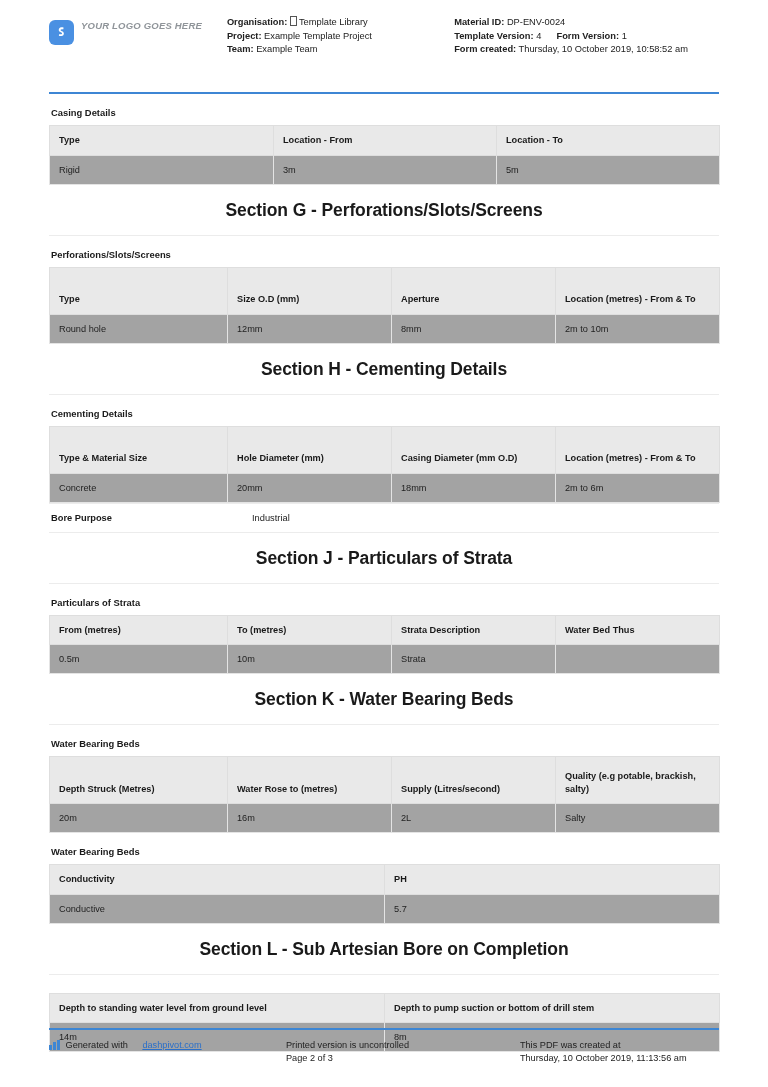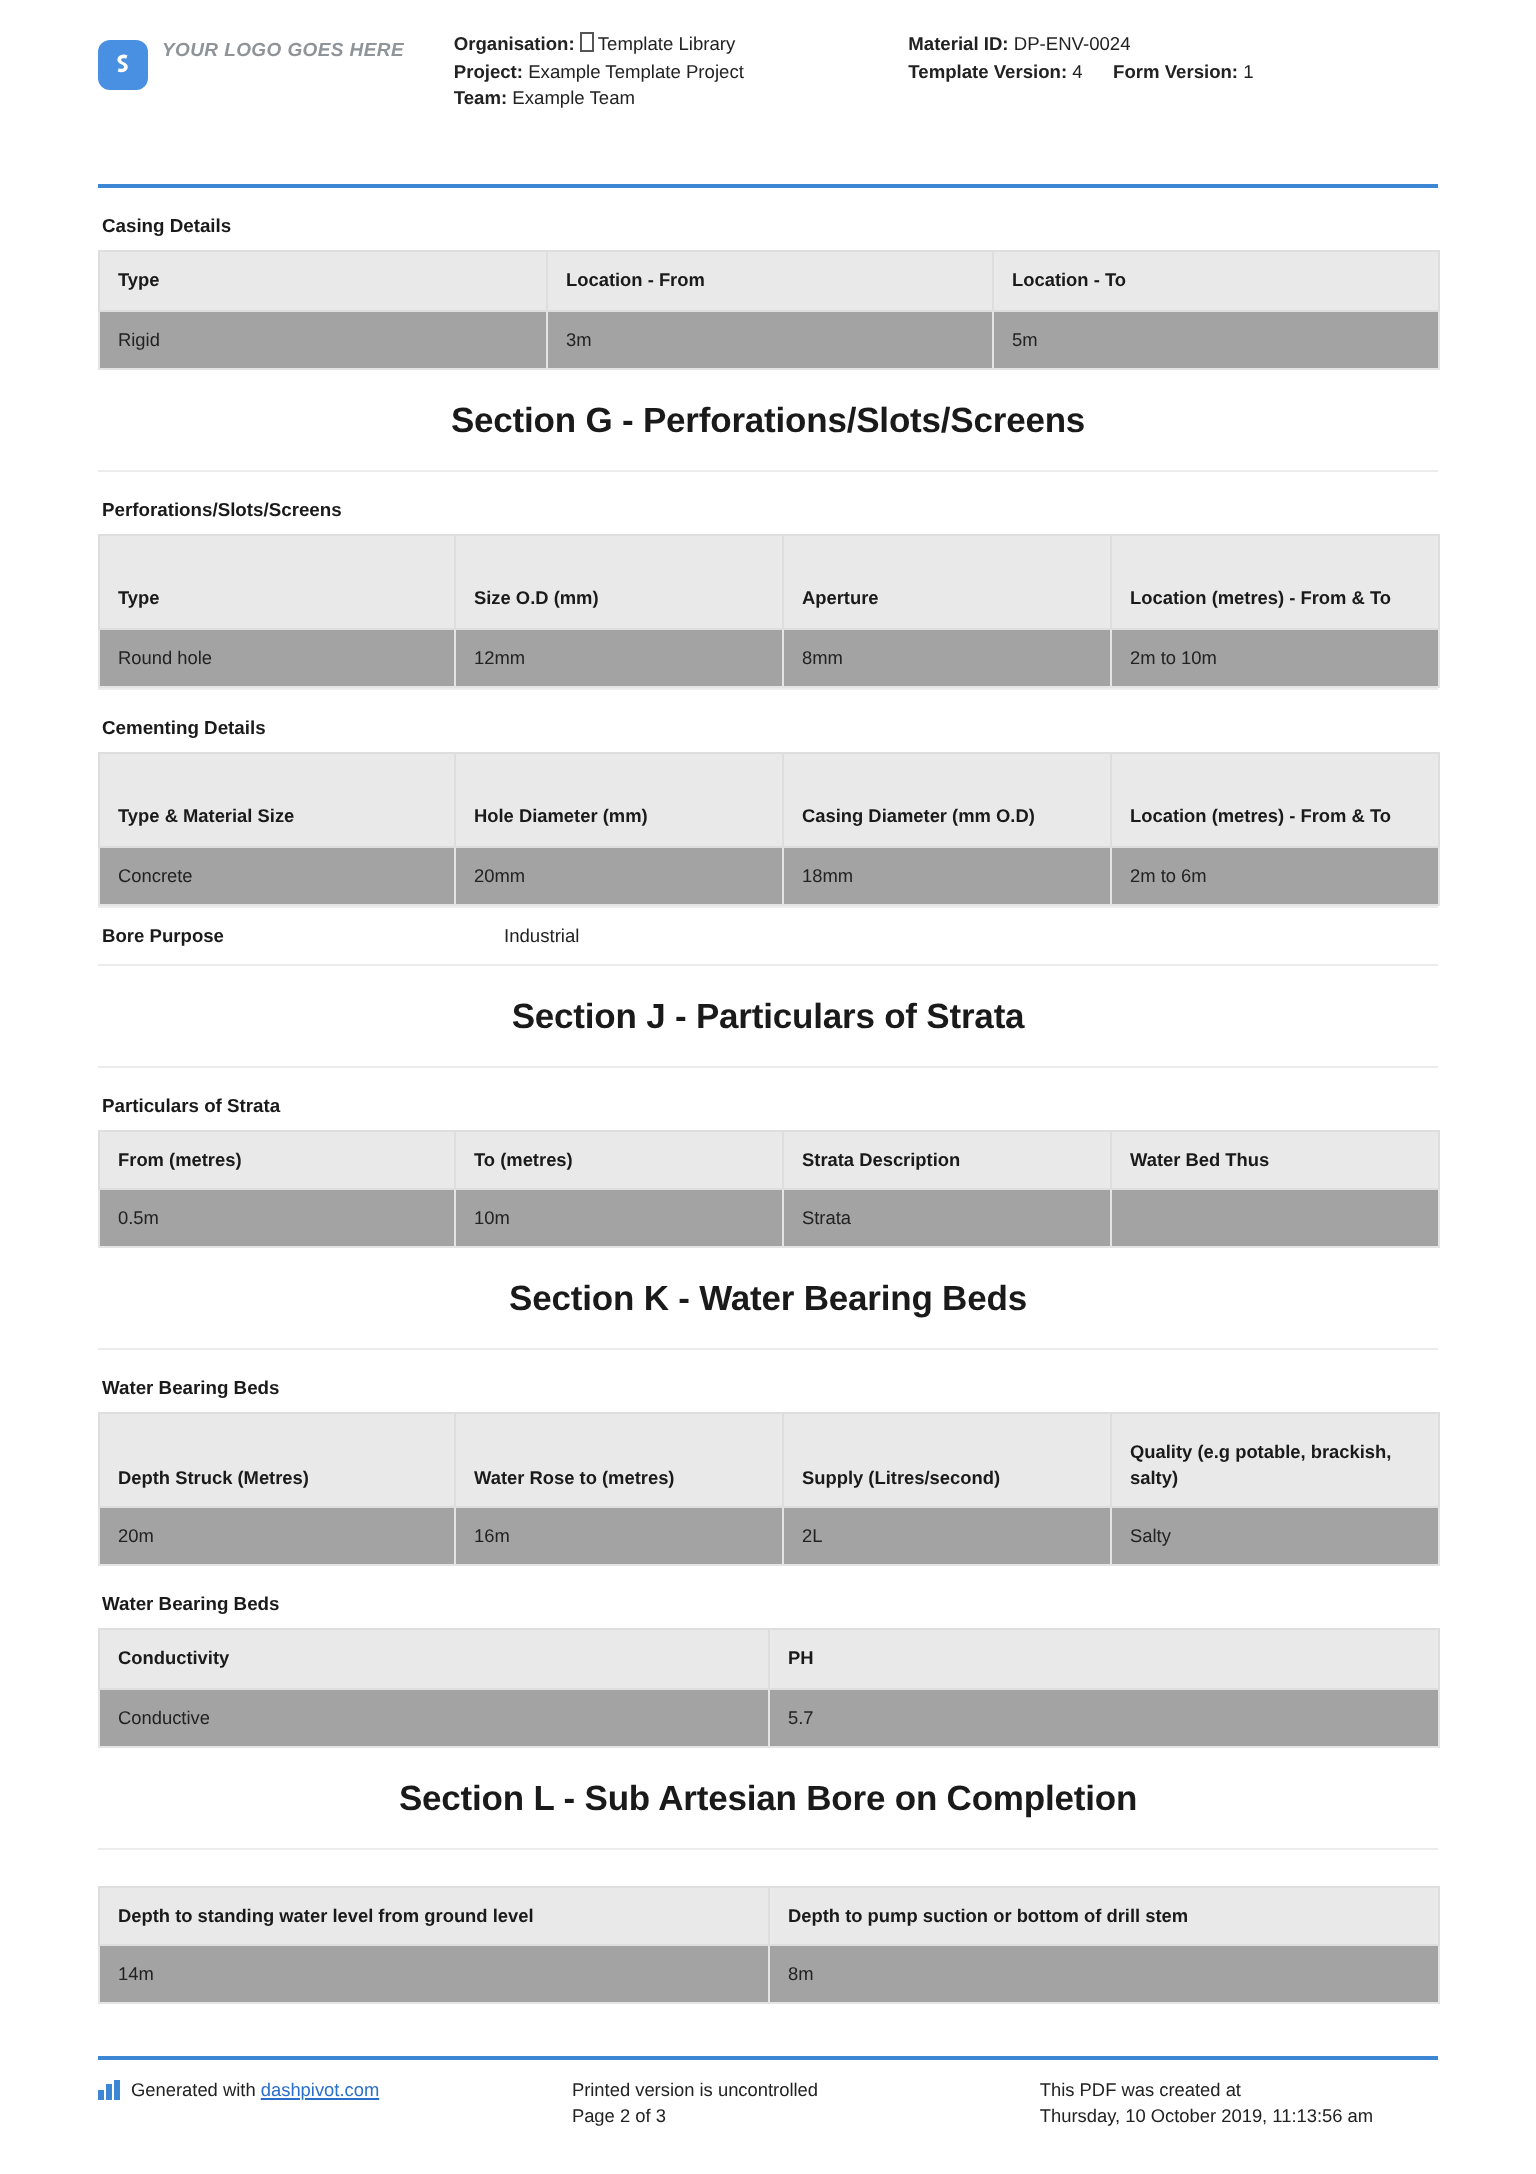--- a/index.html
+++ b/index.html
@@ -174,20 +174,21 @@
     height: 10px;
     margin-top: 1px;
     flex: 0 0 auto;
   }
   .bar-icon i { display: block; width: 2.5px; background: #3d86d4; }
   .bar-icon i:nth-child(1) { height: 5px; }
   .bar-icon i:nth-child(2) { height: 8px; }
   .bar-icon i:nth-child(3) { height: 10px; }
   .footer-link {
     color: #2a6fc9;
+    margin-left: 12px;
   }
 </style>
 </head>
 <body>
 
 <div class="page">
 
   <div class="doc-header">
 
     <div class="logo-block">
@@ -219,20 +220,24 @@
         <b>Material ID:</b>
         <span>DP-ENV-0024</span>
       </div>
       <div class="meta-line">
         <b>Template Version:</b>
         <span>4</span>
         <span class="inline-gap"></span>
         <b>Form Version:</b>
         <span>1</span>
       </div>
+      <div class="meta-line">
+        <b>Form created:</b>
+        <span>Thursday, 10 October 2019, 10:58:52 am</span>
+      </div>
     </div>
   </div>
 
   <div class="rule-blue"></div>
 
   <div class="block">
     <div class="block-title">Casing Details</div>
     <table class="data">
       <colgroup>
           <col style="width:224px">
@@ -279,20 +284,21 @@
         <tr>
           <td>Round hole</td>
           <td>12mm</td>
           <td>8mm</td>
           <td>2m to 10m</td>
         </tr>
       </tbody>
     </table>
   </div>
 
+  <div class="section-heading">Section H - Cementing Details</div>
   <div class="sep-line"></div>
   <div class="block">
     <div class="block-title">Cementing Details</div>
     <table class="data">
       <colgroup>
           <col style="width:178px">
           <col style="width:164px">
           <col style="width:164px">
           <col style="width:164px">
         </colgroup>

